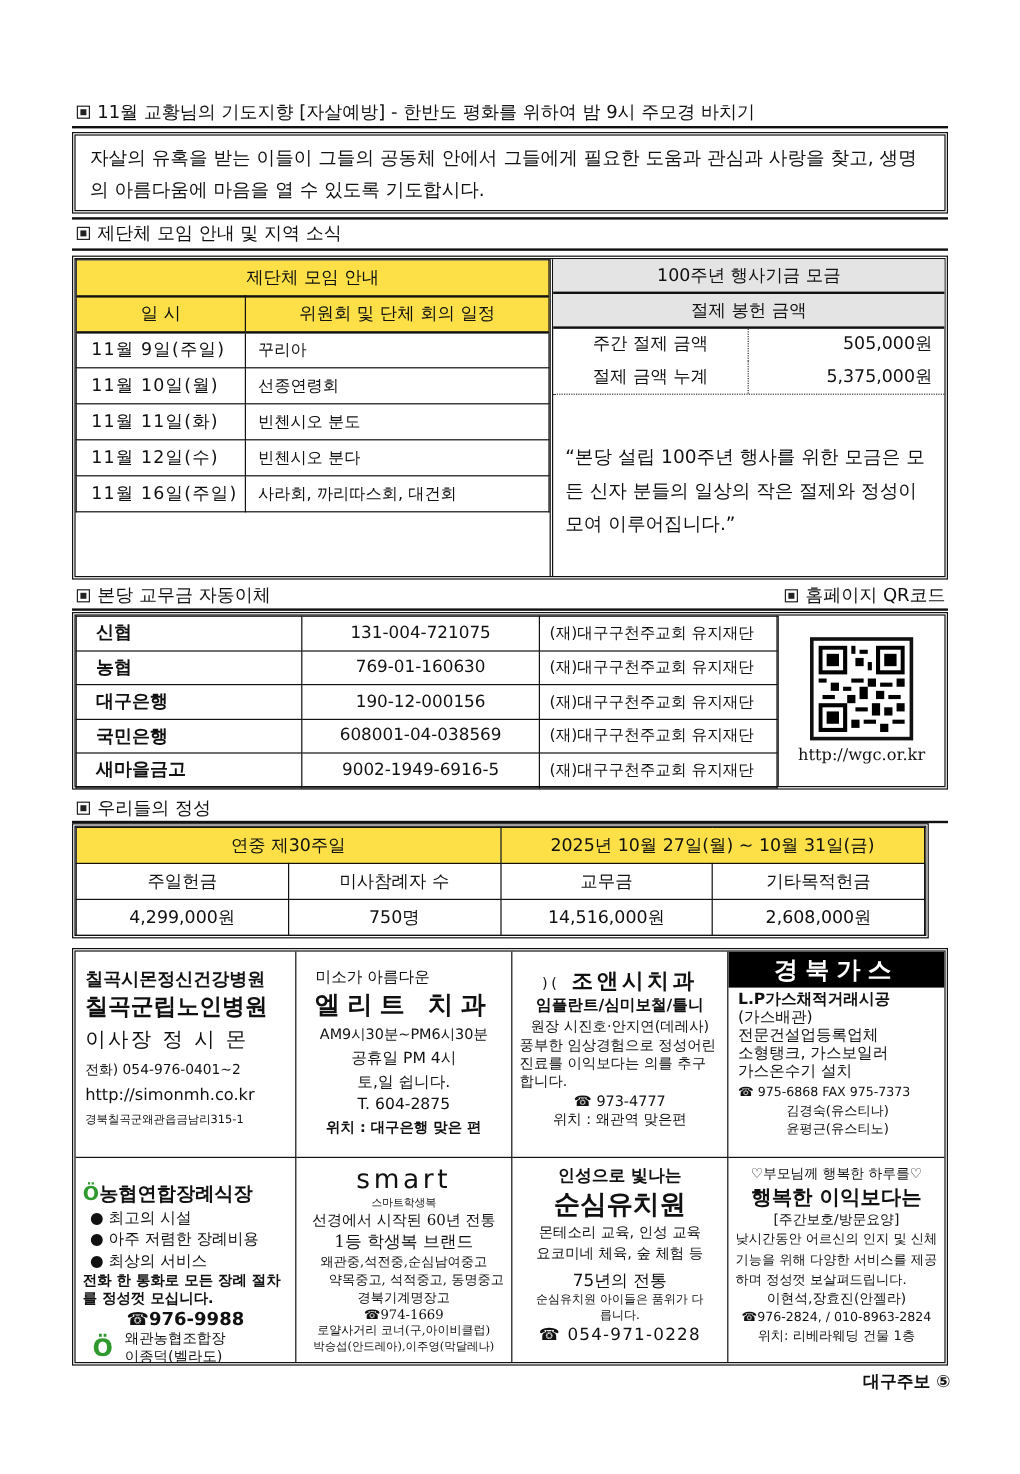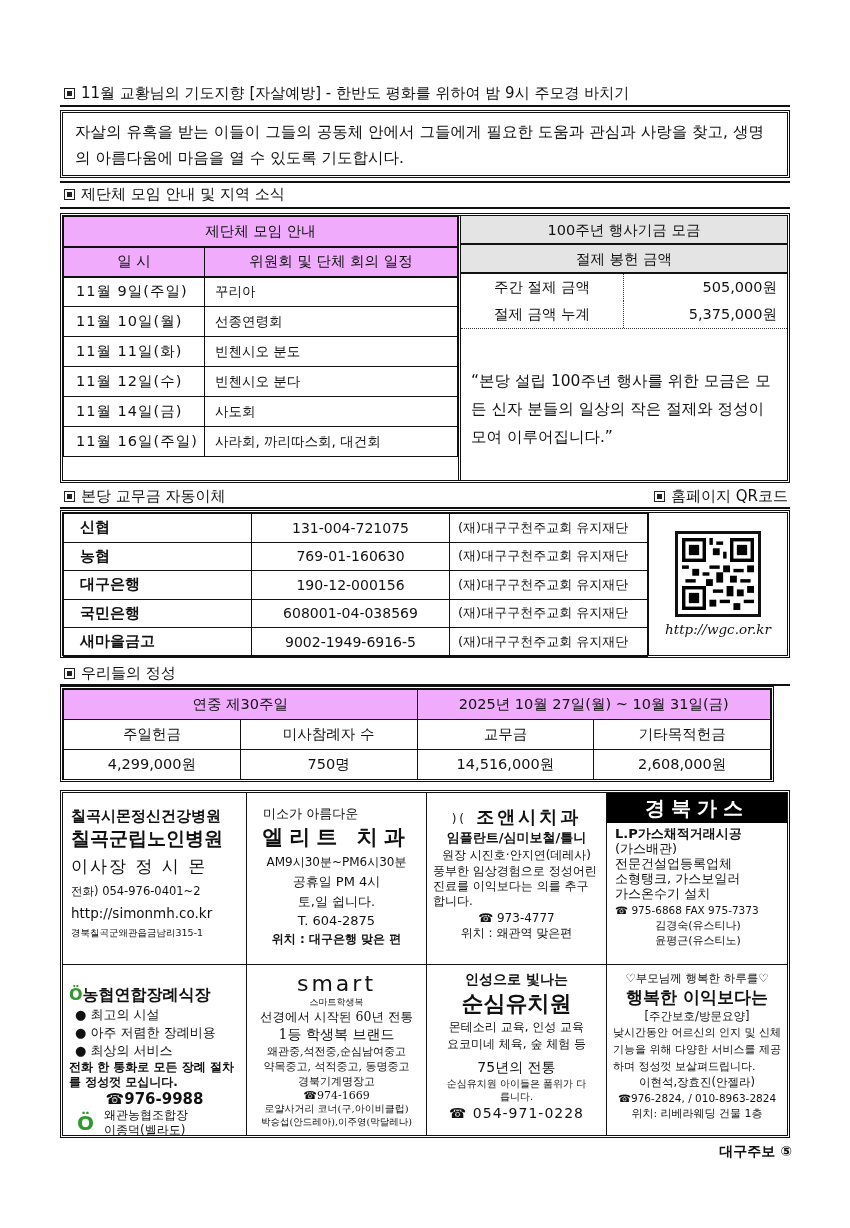--- a/index.html
+++ b/index.html
@@ -7,40 +7,40 @@
   .sec-title { position: absolute; left: 64px; font-size: 15px; display: flex; align-items: center; gap: 6px; }
   .sq { display: inline-block; width: 11px; height: 11px; border: 1px solid #222; position: relative; }
   .sq::after { content: ""; position: absolute; left: 2px; top: 2px; width: 5px; height: 5px; background: #222; }
   .rule { position: absolute; left: 60px; width: 730px; border-top: 2px solid #111; }
   .prayer-box { position: absolute; left: 60px; top: 110px; width: 730px; height: 68px; border: 3px double #111; padding: 6px 12px; font-size: 15.5px; line-height: 26px; }
   table { border-collapse: collapse; }
   .grp { position: absolute; left: 60px; top: 213px; width: 730px; height: 270px; border: 3px double #111; display: flex; }
   .grp-left { width: 398px; border-right: 3px double #111; }
   .grp-left table { width: 100%; }
   .grp-left td, .grp-left th { border: 1px solid #111; font-size: 14.5px; height: 30px; font-weight: normal; }
-  .hdr { background: #f0abfc; text-align: center; }
+  .hdr { background: #fde047; text-align: center; }
   .grp-left th.hdr { border-bottom: 2px solid #111; }
   .grp-left td.date { width: 141px; padding-left: 12px; letter-spacing: 1px; }
   .grp-left td.ev { padding-left: 10px; font-size: 13.5px; }
   .grp-right { flex: 1; display: flex; flex-direction: column; }
   .grp-right .hd { background: #e4e4e4; text-align: center; font-size: 14.5px; height: 29px; line-height: 29px; border-bottom: 2px solid #111; }
   .amt-row { display: flex; height: 27px; line-height: 27px; font-size: 14.5px; }
   .amt-row .l { width: 163px; text-align: center; border-right: 1px dotted #333; }
   .amt-row .r { flex: 1; text-align: right; padding-right: 10px; }
   .amt-sep { border-top: 1px dotted #333; }
   .quote { padding: 38px 8px 0 10px; font-size: 15.5px; line-height: 28px; }
   .bank { position: absolute; left: 60px; top: 510px; width: 730px; height: 148px; border: 3px double #111; display: flex; }
   .bank table { width: 585px; }
   .bank td { border: 1px solid #111; height: 28.5px; font-size: 14px; }
   .bank td.bn { width: 188px; font-weight: bold; font-size: 15px; padding: 0 16px; text-align: justify; text-align-last: justify; }
   .bank td.acc { width: 198px; text-align: center; }
   .bank td.own { padding-left: 8px; font-size: 13px; }
   .qr { flex: 1; display: flex; flex-direction: column; align-items: center; justify-content: center; border-left: 1px solid #111; }
   .qr-img { width: 86px; height: 86px; border: 3px solid #111; padding: 4px; background: #fff; }
-  .qr-url { font-family: "DejaVu Serif", serif; font-size: 13.5px; margin-top: 4px; font-style: italic; }
+  .qr-url { font-family: "DejaVu Serif", serif; font-size: 13.5px; margin-top: 4px; }
   .offer { position: absolute; left: 60px; top: 686px; width: 714px; height: 96px; border: 3px double #111; }
   .offer table { width: 100%; }
   .offer td { border: 1px solid #111; text-align: center; font-size: 14.5px; height: 30px; width: 25%; }
   .ads { position: absolute; left: 60px; top: 790px; width: 730px; height: 348px; border: 3px double #111; display: grid; grid-template-columns: 184px 180px 180px 180px; grid-template-rows: 172px 170px; }
   .ad { border-right: 1px solid #111; border-bottom: 1px solid #111; padding: 4px 6px; overflow: hidden; text-align: center; }
   .ad:nth-child(4n) { border-right: none; }
   .ad:nth-child(n+5) { border-bottom: none; }
   .l { display: block; }
   .footer { position: absolute; right: 58px; top: 1143px; font-size: 14px; font-weight: bold; }
 </style>
@@ -81,24 +81,20 @@
             <td class="date">11월 10일(월)</td>
             <td class="ev">선종연령회</td>
           </tr>
       <tr>
             <td class="date">11월 11일(화)</td>
             <td class="ev">빈첸시오 분도</td>
           </tr>
       <tr>
             <td class="date">11월 12일(수)</td>
             <td class="ev">빈첸시오 분다</td>
-          </tr>
-      <tr>
-            <td class="date">11월 14일(금)</td>
-            <td class="ev">사도회</td>
           </tr>
       <tr>
             <td class="date">11월 16일(주일)</td>
             <td class="ev">사라회, 까리따스회, 대건회</td>
           </tr>
     </tbody>
       </table>
   </div>
   <div class="grp-right">
     <div class="hd">100주년 행사기금 모금</div>
@@ -281,21 +277,21 @@
         <span class="l">이종덕(벨라도)</span>
       </div>
     </div>
   </div>
   <div class="ad" style="font-family:'DejaVu Serif', serif;">
     <span class="l" style="font-family:'DejaVu Sans', sans-serif; font-size:22px; letter-spacing:3px; margin-top:2px;">smart</span>
     <span class="l" style="font-size:9px;">스마트학생복</span>
     <span class="l" style="font-size:12.5px;">선경에서 시작된 60년 전통</span>
     <span class="l" style="font-size:14px;">1등 학생복 브랜드</span>
     <span class="l" style="font-size:11px;">왜관중,석전중,순심남여중고</span>
-    <span class="l" style="font-size:11px;">약목중고, 석적중고, 동명중고</span>
+    <span class="l" style="font-size:11px;text-align:right;">약목중고, 석적중고, 동명중고</span>
     <span class="l" style="font-size:11px;">경북기계명장고</span>
     <span class="l" style="font-size:11px;">☎974-1669</span>
     <span class="l" style="font-size:10px;">로얄사거리 코너(구,아이비클럽)</span>
     <span class="l" style="font-size:9.5px;">박승섭(안드레아),이주영(막달레나)</span>
   </div>
   <div class="ad">
     <span class="l" style="font-size:14px; font-weight:bold; margin-top:2px;">인성으로 빛나는</span>
     <span class="l" style="font-size:22px; font-weight:bold;">순심유치원</span>
     <span class="l" style="font-size:12px;">몬테소리 교육, 인성 교육</span>
     <span class="l" style="font-size:12px;">요코미네 체육, 숲 체험 등</span>

